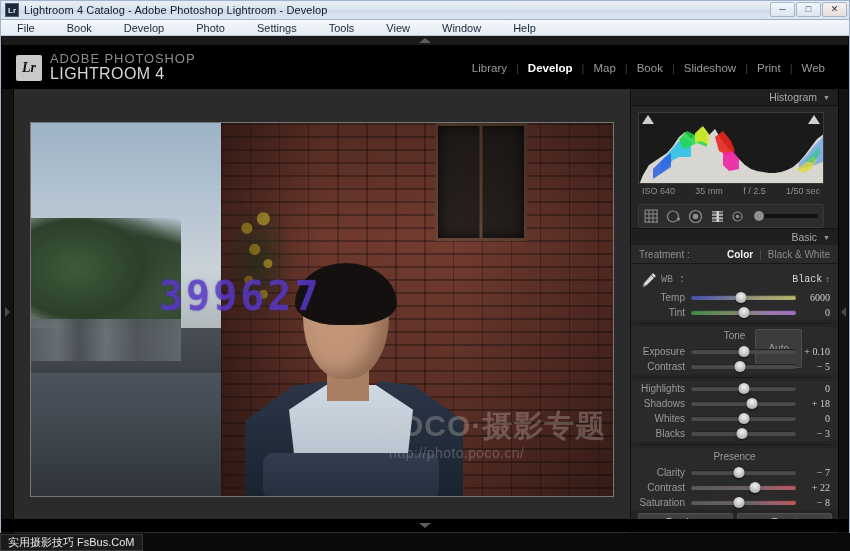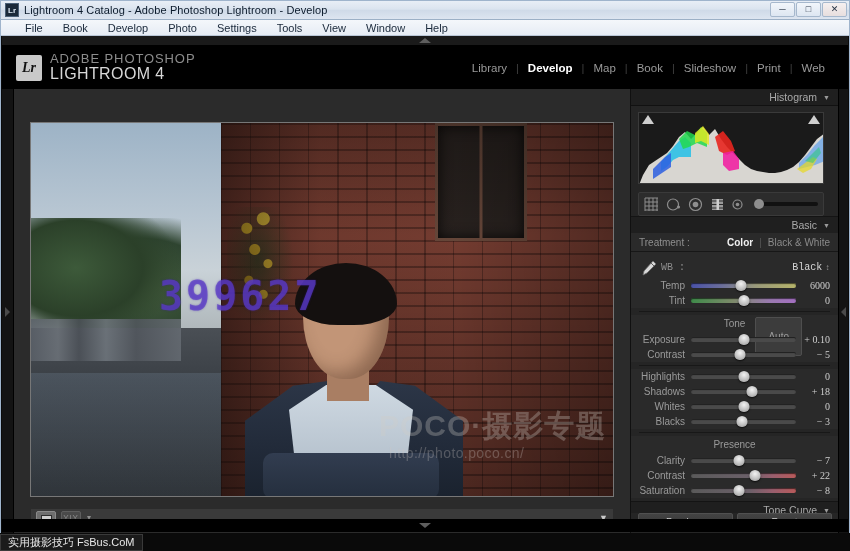--- a/index.html
+++ b/index.html
@@ -37,21 +37,21 @@
     border:1px solid #a6b8cd; border-radius:2px;
     display:flex; align-items:center; justify-content:center;
     color:#273445; font-size:9px; line-height:1;
   }
   .wbtn.close { background:linear-gradient(to bottom,#f6f0f0,#e7dede); }
 
   .menubar {
     position:absolute; left:0; top:19px; width:848px; height:16px;
     background:linear-gradient(to bottom,#f4f7fb,#e6ecf4);
     border-bottom:1px solid #b9c6d6;
-    display:flex; align-items:center; padding-left:16px; gap:4px;
+    display:flex; align-items:center; padding-left:8px; gap:16px;
   }
   .menuitem {
     font-size:11px; color:#19283a; padding:0 8px; height:15px;
     display:flex; align-items:center; white-space:nowrap;
   }
 
   
   .app {
     position:absolute; left:1px; top:35px; width:846px; height:498px;
     background:#1c1c1c;
@@ -456,28 +456,20 @@
             <div class="man-neck"></div>
             <div class="man-head"></div>
             <div class="man-hair"></div>
             <div class="man-arms"></div>
             <div class="watermark-digits">399627</div>
             <div class="poco-wm">POCO·摄影专题</div>
             <div class="poco-url">http://photo.poco.cn/</div>
           </div>
         </div>
 
-        <div class="canvas-toolbar">
-          <div class="viewbtn">
-              <i></i>
-            </div>
-          <div class="viewbtn alt">Y|Y</div>
-          <div class="tool-caret">▾</div>
-          <div class="tb-right-caret">▼</div>
-        </div>
       </div>
 
       <div class="rpanel">
 
         <div class="panel-head">
           <span>Histogram</span>
           <span class="caret">▼</span>
         </div>
         <div class="hist-wrap">
           <div class="hist">
@@ -488,20 +480,26 @@
               <path d="M40,26 L48,18 L56,22 L62,14 L68,20 L68,34 L58,30 L50,34 L44,36 Z" fill="#22d94f" opacity=".85"></path>
               <path d="M56,20 L64,13 L70,21 L70,32 L62,28 L56,30 Z" fill="#e6e820" opacity=".8"></path>
               <path d="M76,24 L84,18 L92,28 L96,38 L88,42 L80,38 Z" fill="#e8261f" opacity=".9"></path>
               <path d="M84,40 L94,38 L100,46 L100,56 L90,58 L84,52 Z" fill="#f01fa0" opacity=".88"></path>
               <path d="M160,50 L168,42 L176,32 L182,26 L186,22 L186,48 L176,52 L168,54 L160,56 Z" fill="#6fa8e8" opacity=".8"></path>
               <path d="M158,56 L166,50 L174,44 L178,46 L172,56 L164,60 Z" fill="#e8d820" opacity=".7"></path>
               <path d="M166,48 L174,40 L180,34 L182,40 L174,50 Z" fill="#28c878" opacity=".55"></path>
             </svg>
             <div class="clip l"></div>
             <div class="clip r"></div>
+          </div>
+          <div class="exif">
+            <span>ISO 640</span>
+            <span>35 mm</span>
+            <span>f / 2.5</span>
+            <span>1/50 sec</span>
           </div>
         </div>
 
         <div class="toolstrip">
           <span class="ticon">
             <svg width="15" height="15" viewBox="0 0 15 15">
                 <g stroke="#8e8e8e" stroke-width="1" fill="none">
                   <path d="M1 1 H14 M1 5 H14 M1 9 H14 M1 13 H14 M1 1 V14 M5 1 V14 M9 1 V14 M13 1 V14"></path>
                 </g>
               </svg>

